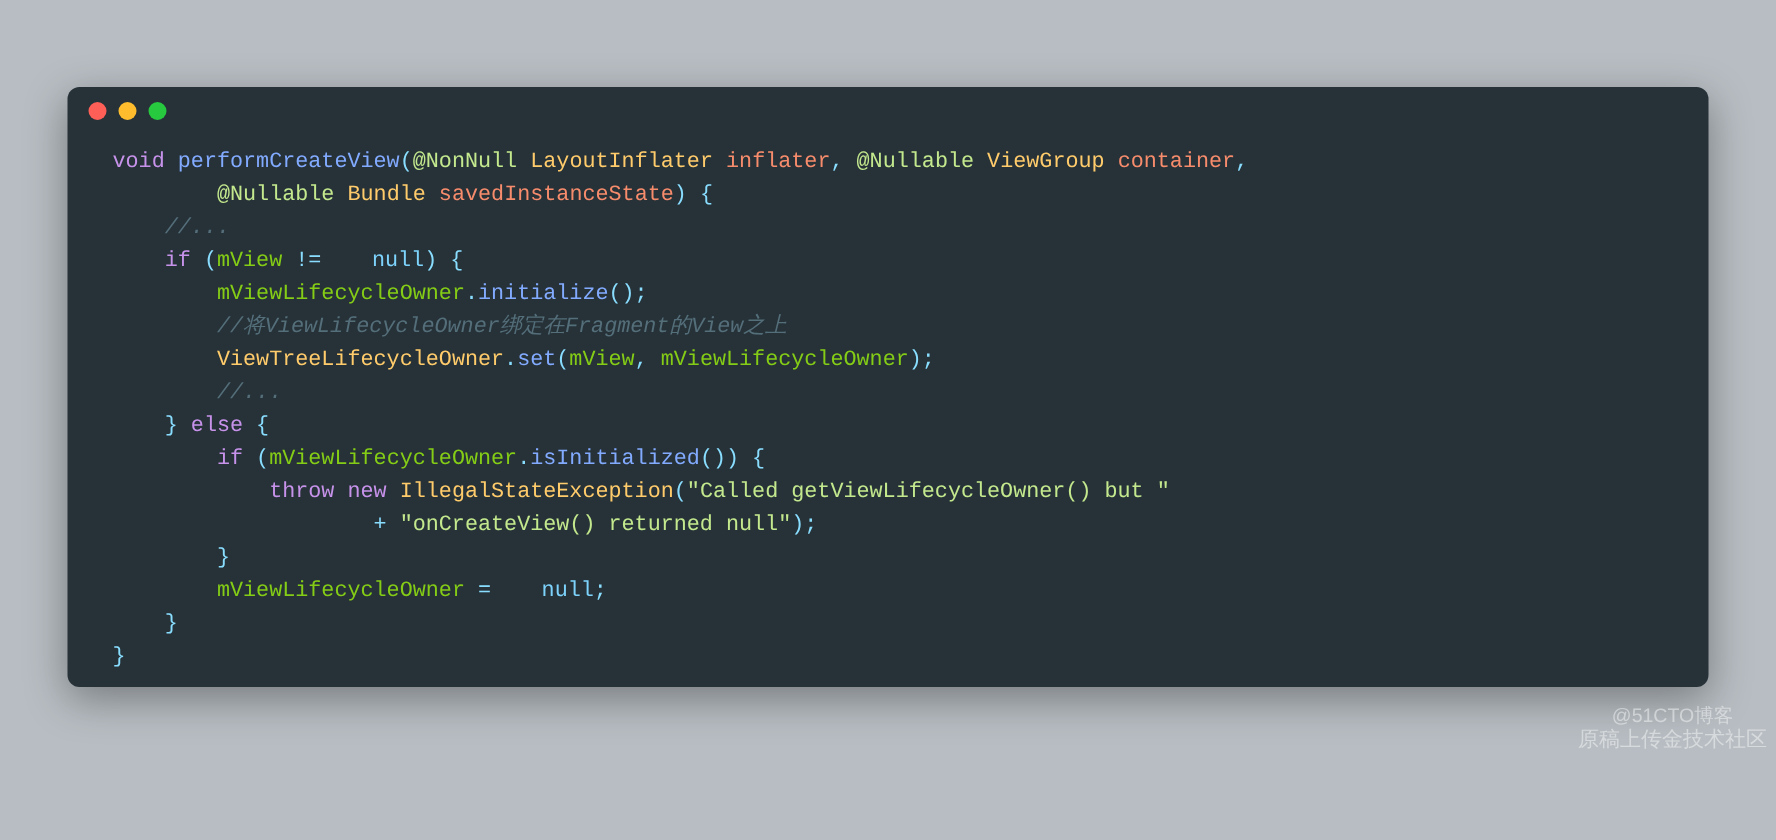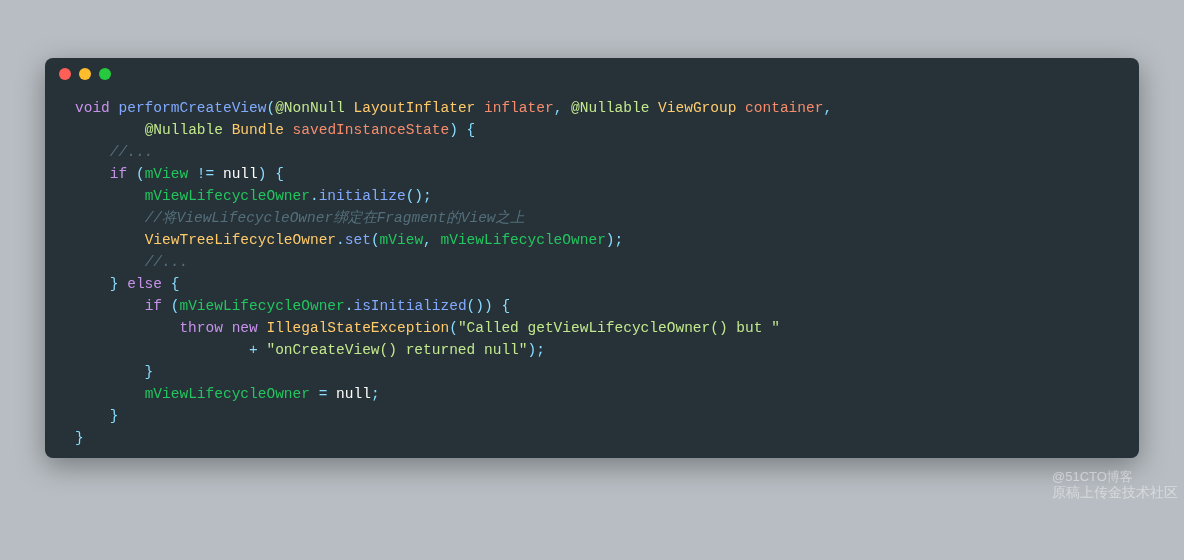--- a/index.html
+++ b/index.html
@@ -46,29 +46,29 @@
     line-height: 22px;
     white-space: pre;
     overflow: hidden;
   }
   .t-kw     { color: #c792ea; }  
   .t-fn     { color: #82aaff; }  
   .t-anno   { color: #c3e88d; }  
   .t-type   { color: #ffcb6b; }  
   .t-param  { color: #f78c6c; }  
   .t-punc   { color: #89ddff; }  
-  .t-field  { color: #22c55e; }  
-  .t-null   { color: #ffffff; }  
+  .t-field  { color: #84cc16; }  
+  .t-null   { color: #7dd3fc; margin-left: 25px; }  
   .t-cmt    { color: #546e7a; font-style: italic; }
   .t-str    { color: #c3e88d; }  
   .watermark {
     position: absolute;
     right: 6px;
     bottom: 4px;
-    text-align: left;
+    text-align: center;
     font-family: Arial, sans-serif;
     color: rgba(255,255,255,0.45);
     line-height: 1.1;
   }
   .watermark .l1 { font-size: 13px; }
   .watermark .l2 { font-size: 14px; }
 </style>
 </head>
 <body>
 

